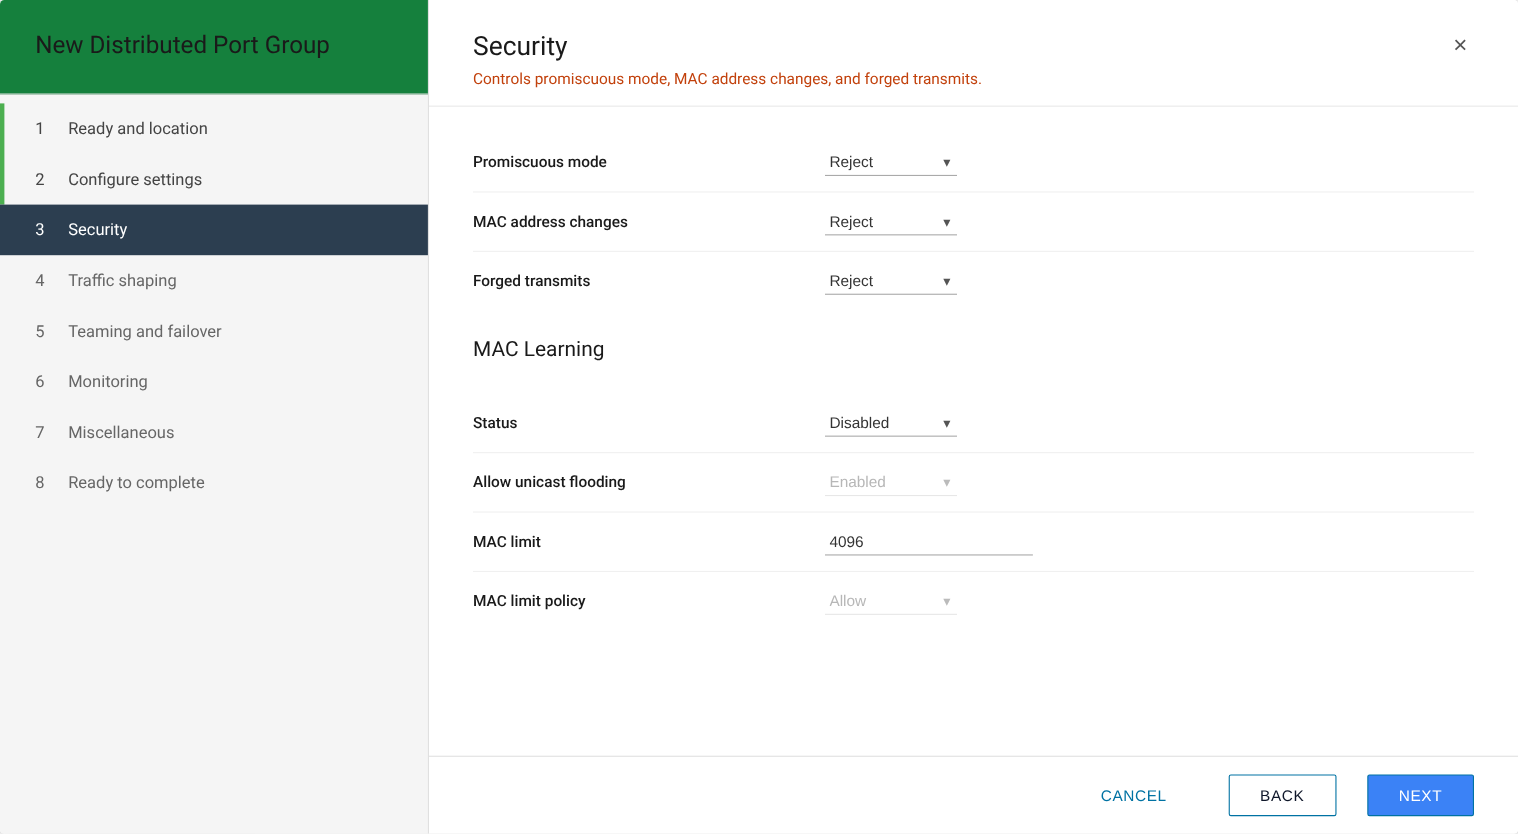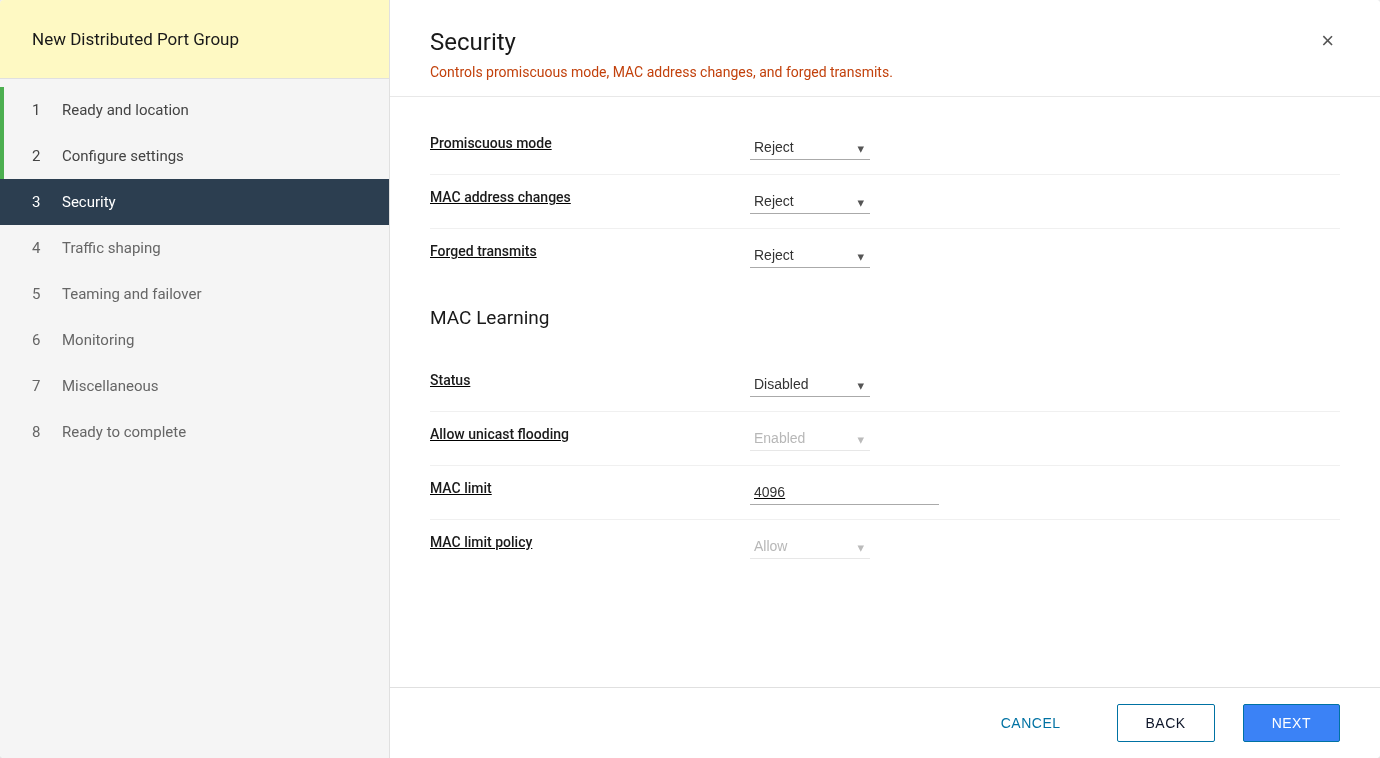--- a/index.html
+++ b/index.html
@@ -25,26 +25,26 @@
       width: 390px;
       min-width: 390px;
       background: #f5f5f5;
       border-right: 1px solid #e0e0e0;
       display: flex;
       flex-direction: column;
       padding: 0;
     }
     .sidebar-title {
       padding: 28px 32px 28px 32px;
-      font-size: 17px;
+      font-size: 22px;
       font-weight: 400;
       color: #1a1a1a;
       line-height: 1.3;
       border-bottom: 1px solid #e0e0e0;
-      background: #fef9c3;
+      background: #15803d;
     }
     .sidebar-nav {
       flex: 1;
       padding: 8px 0;
     }
     .nav-item {
       display: flex;
       align-items: center;
       padding: 14px 32px;
       font-size: 15px;
@@ -122,23 +122,23 @@
 
     .section-title {
       font-size: 19px;
       font-weight: 400;
       color: #1a1a1a;
       margin-bottom: 29px;
     }
 
     .form-row {
       display: flex;
+      align-items: center;
       padding: 14px 0;
       border-bottom: 1px solid #f0f0f0;
-      text-decoration: underline;
     }
     .form-row:last-child {
       border-bottom: none;
     }
     .form-label {
       font-size: 14px;
       color: #1a1a1a;
       font-weight: 500;
       min-width: 320px;
       flex: 0 0 320px;

